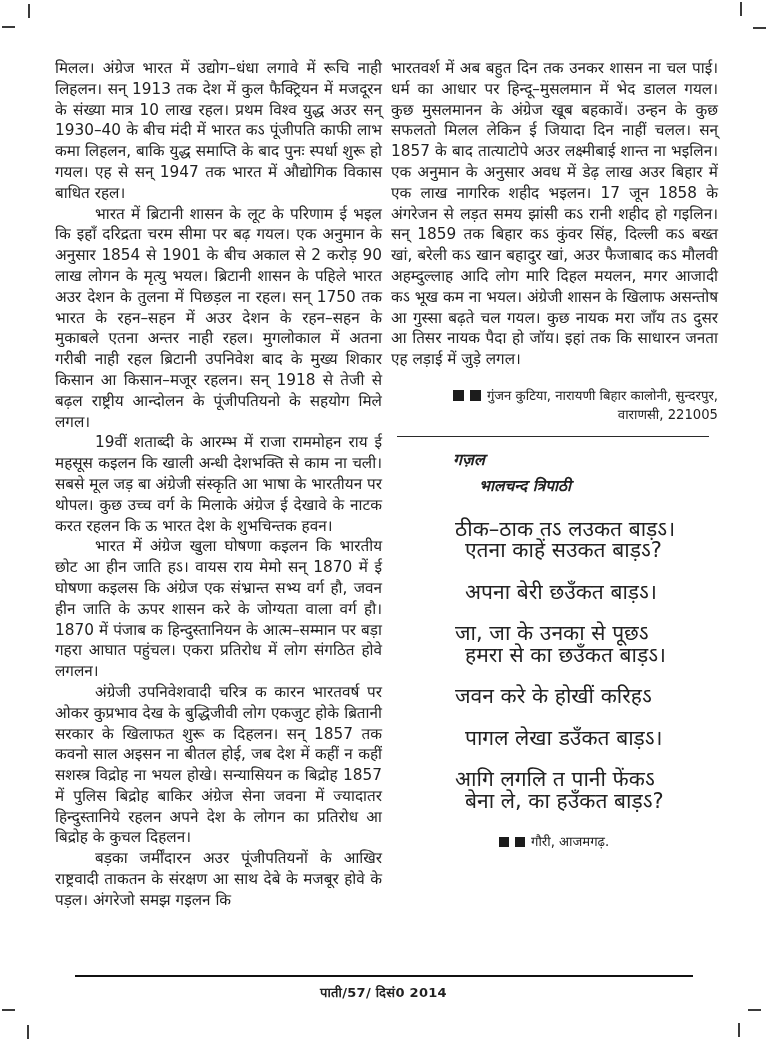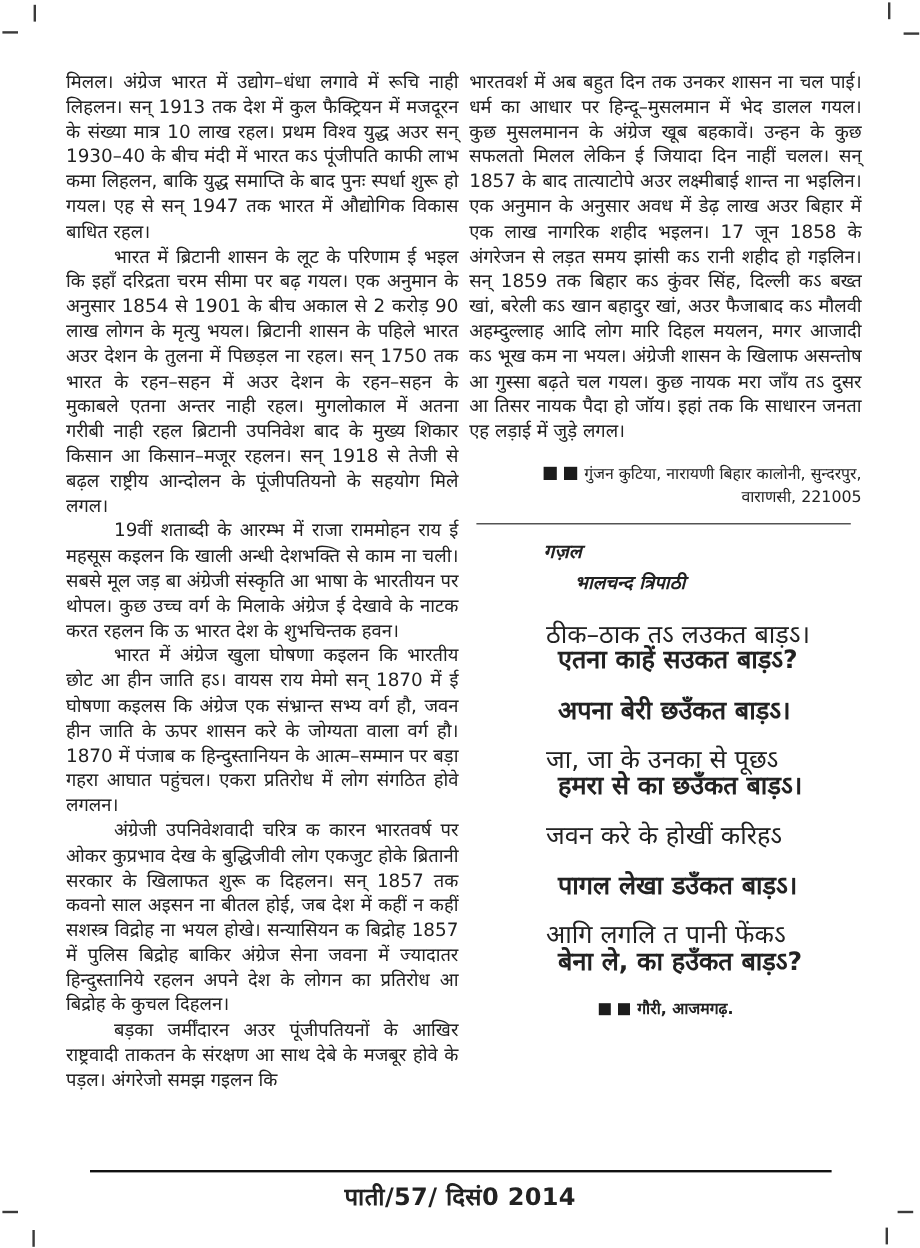--- a/index.html
+++ b/index.html
@@ -15,26 +15,26 @@
   p.para.no-indent{text-indent:0;}
   .author-note{
     margin-top:16px;font-size:13.2px;line-height:19px;text-align:right;text-indent:26px;
   }
   .sq{display:inline-block;width:11px;height:11px;background:#1c1c1c;margin-right:6px;vertical-align:-1px;}
   .divider{border:none;border-top:1.6px solid #2a2a2a;margin:12px 0 10px 6px;width:312px;}
   .ghazal{text-align:left;}
   .ghazal-title{font-weight:bold;font-size:16px;margin:2px 0 2px 62px;line-height:26px;font-style:italic;}
   .ghazal-poet{font-weight:bold;font-size:15.5px;margin:0 0 22px 88px;line-height:22px;font-style:italic;}
   .couplet{margin:4px 0 20px 64px;line-height:21.5px;font-size:21px;}
-  .couplet .l2{padding-left:10px;font-weight:bold;}
-  .ghazal-sign{margin:18px 0 0 108px;font-size:13.2px;font-weight:bold;}
+  .couplet .l2{padding-left:10px;}
+  .ghazal-sign{margin:18px 0 0 108px;font-size:13.2px;}
   .ghazal-sign .sq{width:10px;height:10px;}
   .footer-rule{position:absolute;left:75px;top:975px;width:618px;border:none;border-top:2px solid #111;margin:0;}
   .footer-text{position:absolute;left:0;top:983px;width:767px;text-align:center;
-    font-size:20px;font-weight:bold;letter-spacing:.3px;}
+    font-size:13px;font-weight:bold;letter-spacing:.3px;}
   .crop{position:absolute;background:#3a3a3a;}
   .crop.v{width:1.6px;height:14px;}
   .crop.h{width:13px;height:1.6px;}
 </style>
 </head>
 <body>
 
 <div class="crop v" style="left:28px;top:4px;"></div>
 <div class="crop h" style="left:2px;top:26px;"></div>
 <div class="crop v" style="left:740px;top:2px;"></div>

